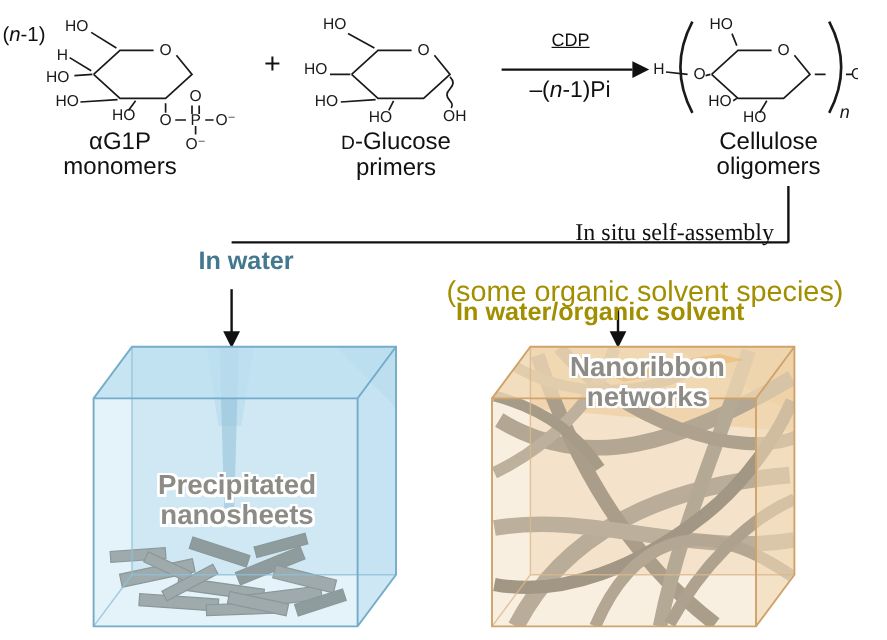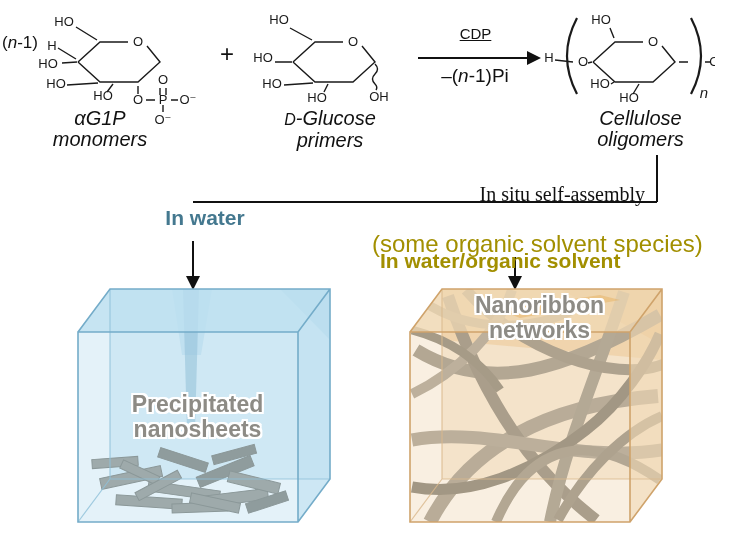--- a/index.html
+++ b/index.html
@@ -6,27 +6,27 @@
   .stage{position:relative;width:715px;height:533px;background:#fff;overflow:hidden;
          font-family:"Liberation Sans","DejaVu Sans",sans-serif;color:#111;}
   .stage svg{position:absolute;left:0;top:0;}
   svg text{font-family:"Liberation Sans","DejaVu Sans",sans-serif;font-size:13px;fill:#1a1a1a;}
   svg text.it{font-style:italic;font-size:15px;}
   .bond{stroke:#1a1a1a;stroke-width:1.4;fill:none;}
   .paren{stroke:#1a1a1a;stroke-width:2.2;fill:none;}
   .flow{stroke:#111;stroke-width:2;fill:none;}
   .head{fill:#111;stroke:none;}
   .txt{position:absolute;white-space:nowrap;}
-  .mult{left:2px;top:33px;font-size:17px;}
+  .mult{left:2px;top:19px;font-size:17px;}
   .mult i,.byp i{font-style:italic;}
   .plus{left:220px;top:40px;font-size:24px;}
   .cdp{left:418px;top:25px;width:115px;text-align:center;font-size:15px;text-decoration:underline;}
   .byp{left:410px;top:65px;width:130px;text-align:center;font-size:19px;}
   .lbl{font-size:20px;line-height:21px;text-align:center;white-space:nowrap;}
-  .lbl div{white-space:nowrap;font-style:italic;}
+  .lbl div{white-space:nowrap;}
   .r1{left:25px;top:108px;width:150px;}
   .r2{left:255px;top:108px;width:150px;}
   .r3{left:563px;top:108px;width:155px;}
   .smallcap{font-size:16px;}
   .assembly{left:415px;top:183px;width:230px;text-align:right;font-size:20px;font-family:Liberation Serif, serif;}
   .water-head{left:130px;top:206px;width:150px;text-align:center;font-size:21px;font-weight:bold;color:var(--water-heading,#44788f);}
   .org-head{left:380px;top:205px;width:295px;text-align:left;font-size:21px;font-weight:bold;color:var(--organic-heading,#a28f00);margin-top:44px;}
   .org-sub{left:372px;top:230px;width:310px;text-align:center;font-size:24px;color:var(--organic-heading,#a28f00);}
   .cube-lbl{font-size:23px;font-weight:bold;line-height:25px;text-align:center;color:var(--cube-label-gray,#8d8b85);
     text-shadow:-2px -2px 0 #fff,0 -2px 0 #fff,2px -2px 0 #fff,-2px 0 0 #fff,2px 0 0 #fff,-2px 2px 0 #fff,0 2px 0 #fff,2px 2px 0 #fff;}

